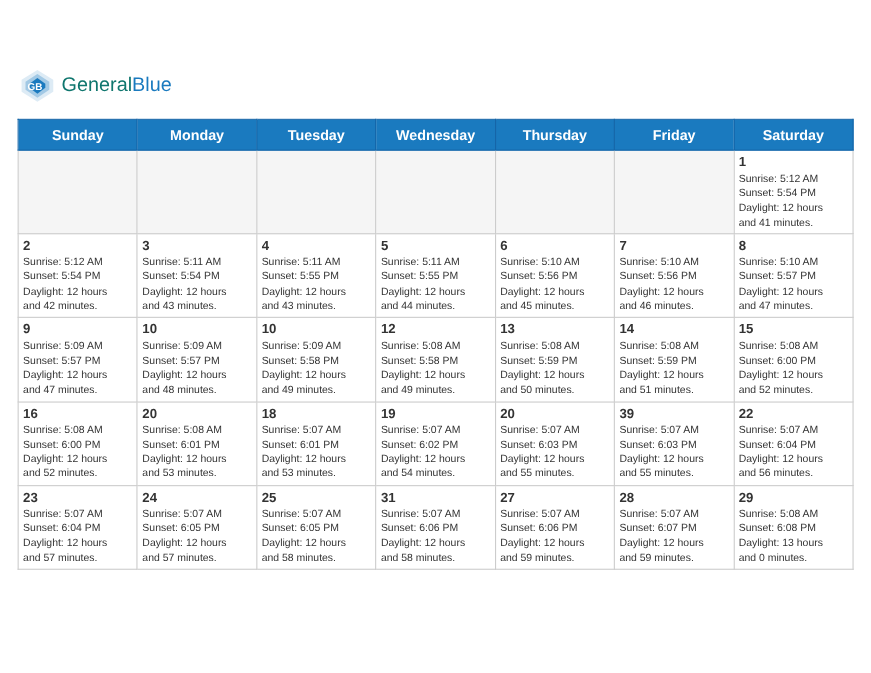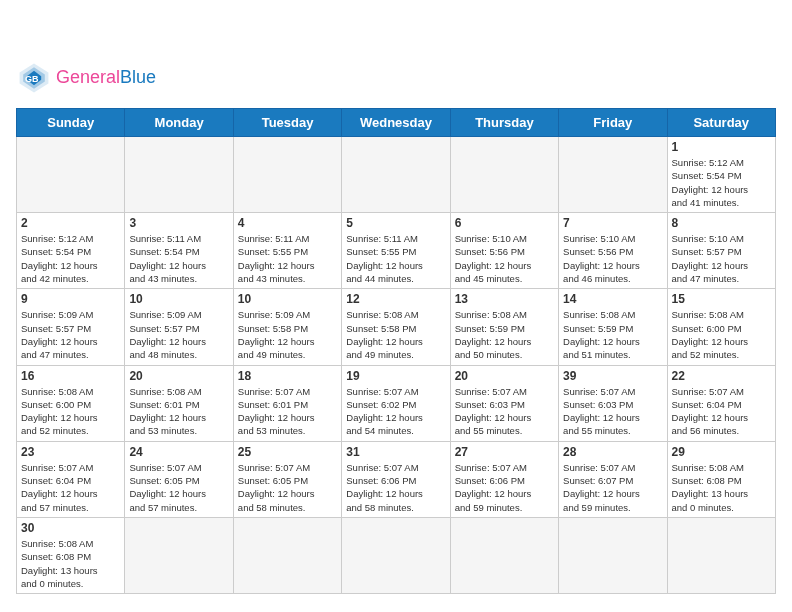--- a/index.html
+++ b/index.html
@@ -20,21 +20,21 @@
       display: flex;
       align-items: center;
       gap: 4px;
       margin-top: 44px;
     }
     .logo-text {
       font-size: 18px;
       color: #333;
       line-height: 1.1;
     }
-    .logo-text span.general { color: #ec4899; }
+    .logo-text span.general { color: #0f766e; }
     .logo-text span.blue { color: #1a7abf; }
     .logo-icon {
       width: 36px;
       height: 36px;
     }
     .title-block {
       text-align: right;
     }
     .month-title {
       font-size: 32px;
@@ -334,29 +334,14 @@
 and 59 minutes.</div>
         </td>
         <td>
           <span class="day-number">29</span>
           <div class="day-info" style="white-space: pre-line;">Sunrise: 5:08 AM
 Sunset: 6:08 PM
 Daylight: 13 hours
 and 0 minutes.</div>
         </td>
       </tr>
-      <tr class="last-row">
-        <td>
-          <span class="day-number">30</span>
-          <div class="day-info" style="white-space: pre-line;">Sunrise: 5:08 AM
-Sunset: 6:08 PM
-Daylight: 13 hours
-and 0 minutes.</div>
-        </td>
-        <td class="empty"></td>
-        <td class="empty"></td>
-        <td class="empty"></td>
-        <td class="empty"></td>
-        <td class="empty"></td>
-        <td class="empty"></td>
-      </tr>
     </tbody>
 </table>
 
 </body></html>

